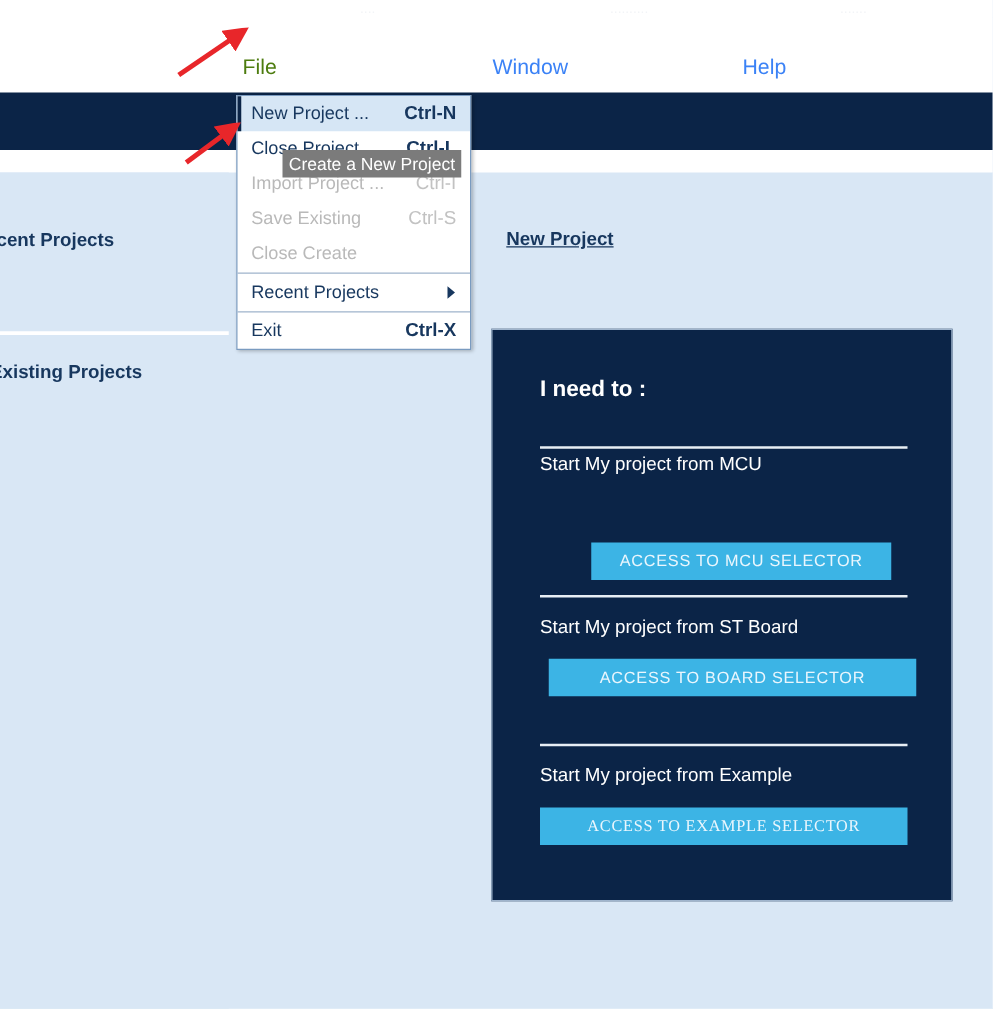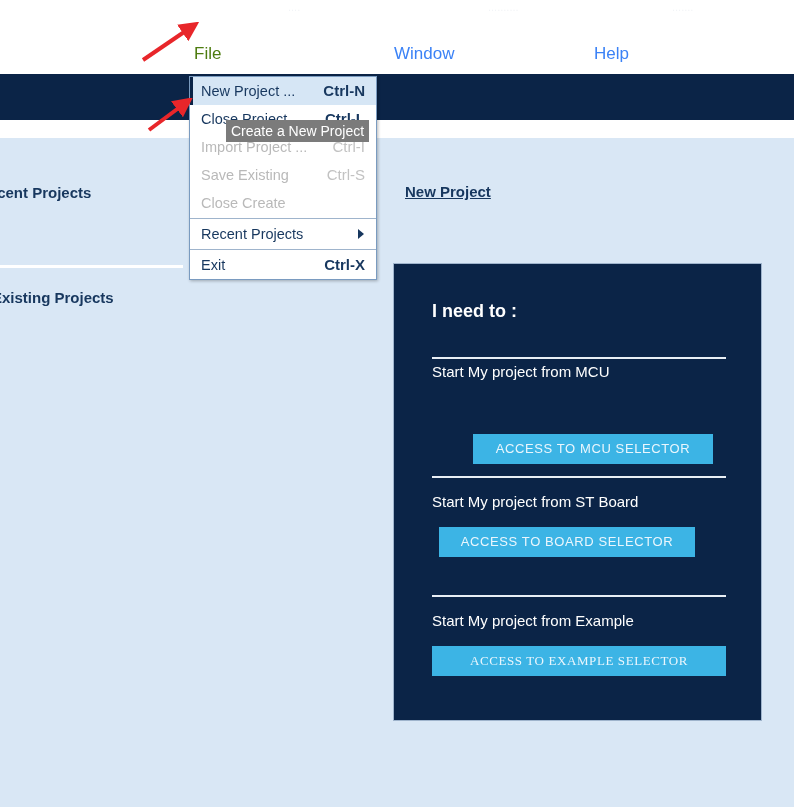--- a/index.html
+++ b/index.html
@@ -158,21 +158,21 @@
     border: none;
     padding: 0;
     font-family: "Liberation Sans", sans-serif;
     cursor: pointer;
   }
   .rule1  { top: 93px; }
   .lbl1   { top: 99px; }
   .btn1   { left: 79px; top: 144px; width: 240px; margin-top: 26px; }
   .rule2  { top: 212px; }
   .lbl2   { top: 229px; }
-  .btn2   { left: 45px; top: 263px; width: 256px; }
+  .btn2   { left: 45px; top: 263px; width: 294px; }
   .rule3  { top: 331px; }
   .lbl3   { top: 348px; }
   .btn3   { left: 38px; top: 382px; width: 294px; font-family: Liberation Serif, serif; }
 
   
   .dropdown {
     position: absolute;
     left: 189px; top: 76px;
     width: 188px;
     background: #ffffff;

